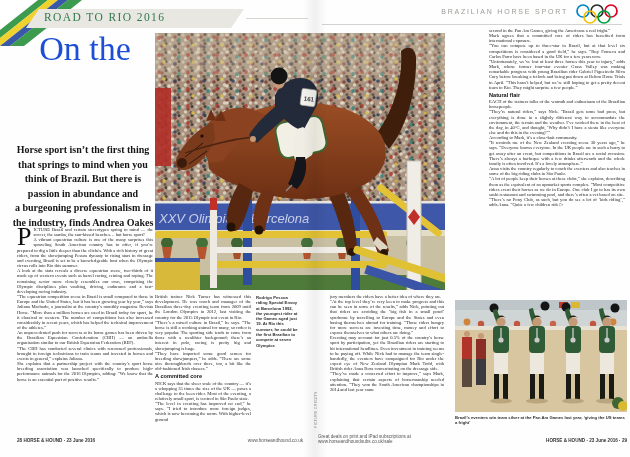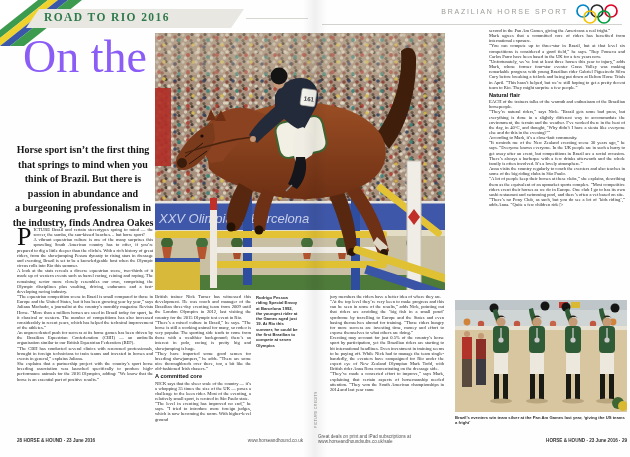--- a/index.html
+++ b/index.html
@@ -2,29 +2,29 @@
 <html><head>
 <meta charset="utf-8">
 <style>
   html,body{margin:0;padding:0;background:#ffffff;}
   .spread{position:relative;width:630px;height:457px;background:#fefefe;overflow:hidden;
           font-family:"Liberation Serif",serif;color:#1c1c1c;}
   .abs{position:absolute;}
   
   .ribbon-banner{left:26px;top:9px;width:218px;height:19px;background:#e9e7e2;
       clip-path:polygon(13px 0,100% 0,calc(100% - 13px) 100%,0 100%);}
-  .ribbon-label{left:44px;top:11px;font-weight:bold;font-size:11.5px;letter-spacing:1.4px;
+  .ribbon-label{left:44px;top:11px;font-weight:normal;font-size:11.5px;letter-spacing:1.4px;
       color:#2f7a4c;font-family:"Liberation Serif",serif;}
   .banner-rule{left:246px;top:18px;width:62px;height:1px;background:#d8d6d1;}
   .right-header-label{left:400px;top:8px;width:168px;text-align:right;font-family:"Liberation Sans",sans-serif;
       font-size:7px;letter-spacing:1.8px;color:#9b9a96;}
   .rings{left:574px;top:3px;}
   .header-rule-right{left:322px;top:24px;width:300px;height:1px;background:#d3d2ce;}
   
-  .title1{left:12px;top:30px;width:146px;text-align:center;font-size:46px;color:#8b5cf6;}
+  .title1{left:12px;top:30px;width:146px;text-align:center;font-size:34px;color:#1d4ed8;}
   .title2{left:12px;top:56px;width:146px;text-align:center;font-size:66px;font-weight:bold;
       line-height:1;color:#0e0e0e;letter-spacing:-1px;}
   .standfirst{left:7px;top:143px;width:152px;text-align:center;font-weight:bold;font-size:10px;
       line-height:14.6px;color:#151515;white-space:pre-line;}
   
   .col{font-size:4.6px;line-height:5.15px;text-align:justify;color:#262626;overflow:hidden;}
   .col span{white-space:pre-line;}
   .col1{left:17px;top:227px;width:136px;height:200px;}
   .col2{left:155px;top:294px;width:96px;height:162px;}
   .col3{left:330px;top:294px;width:114px;height:137px;}

